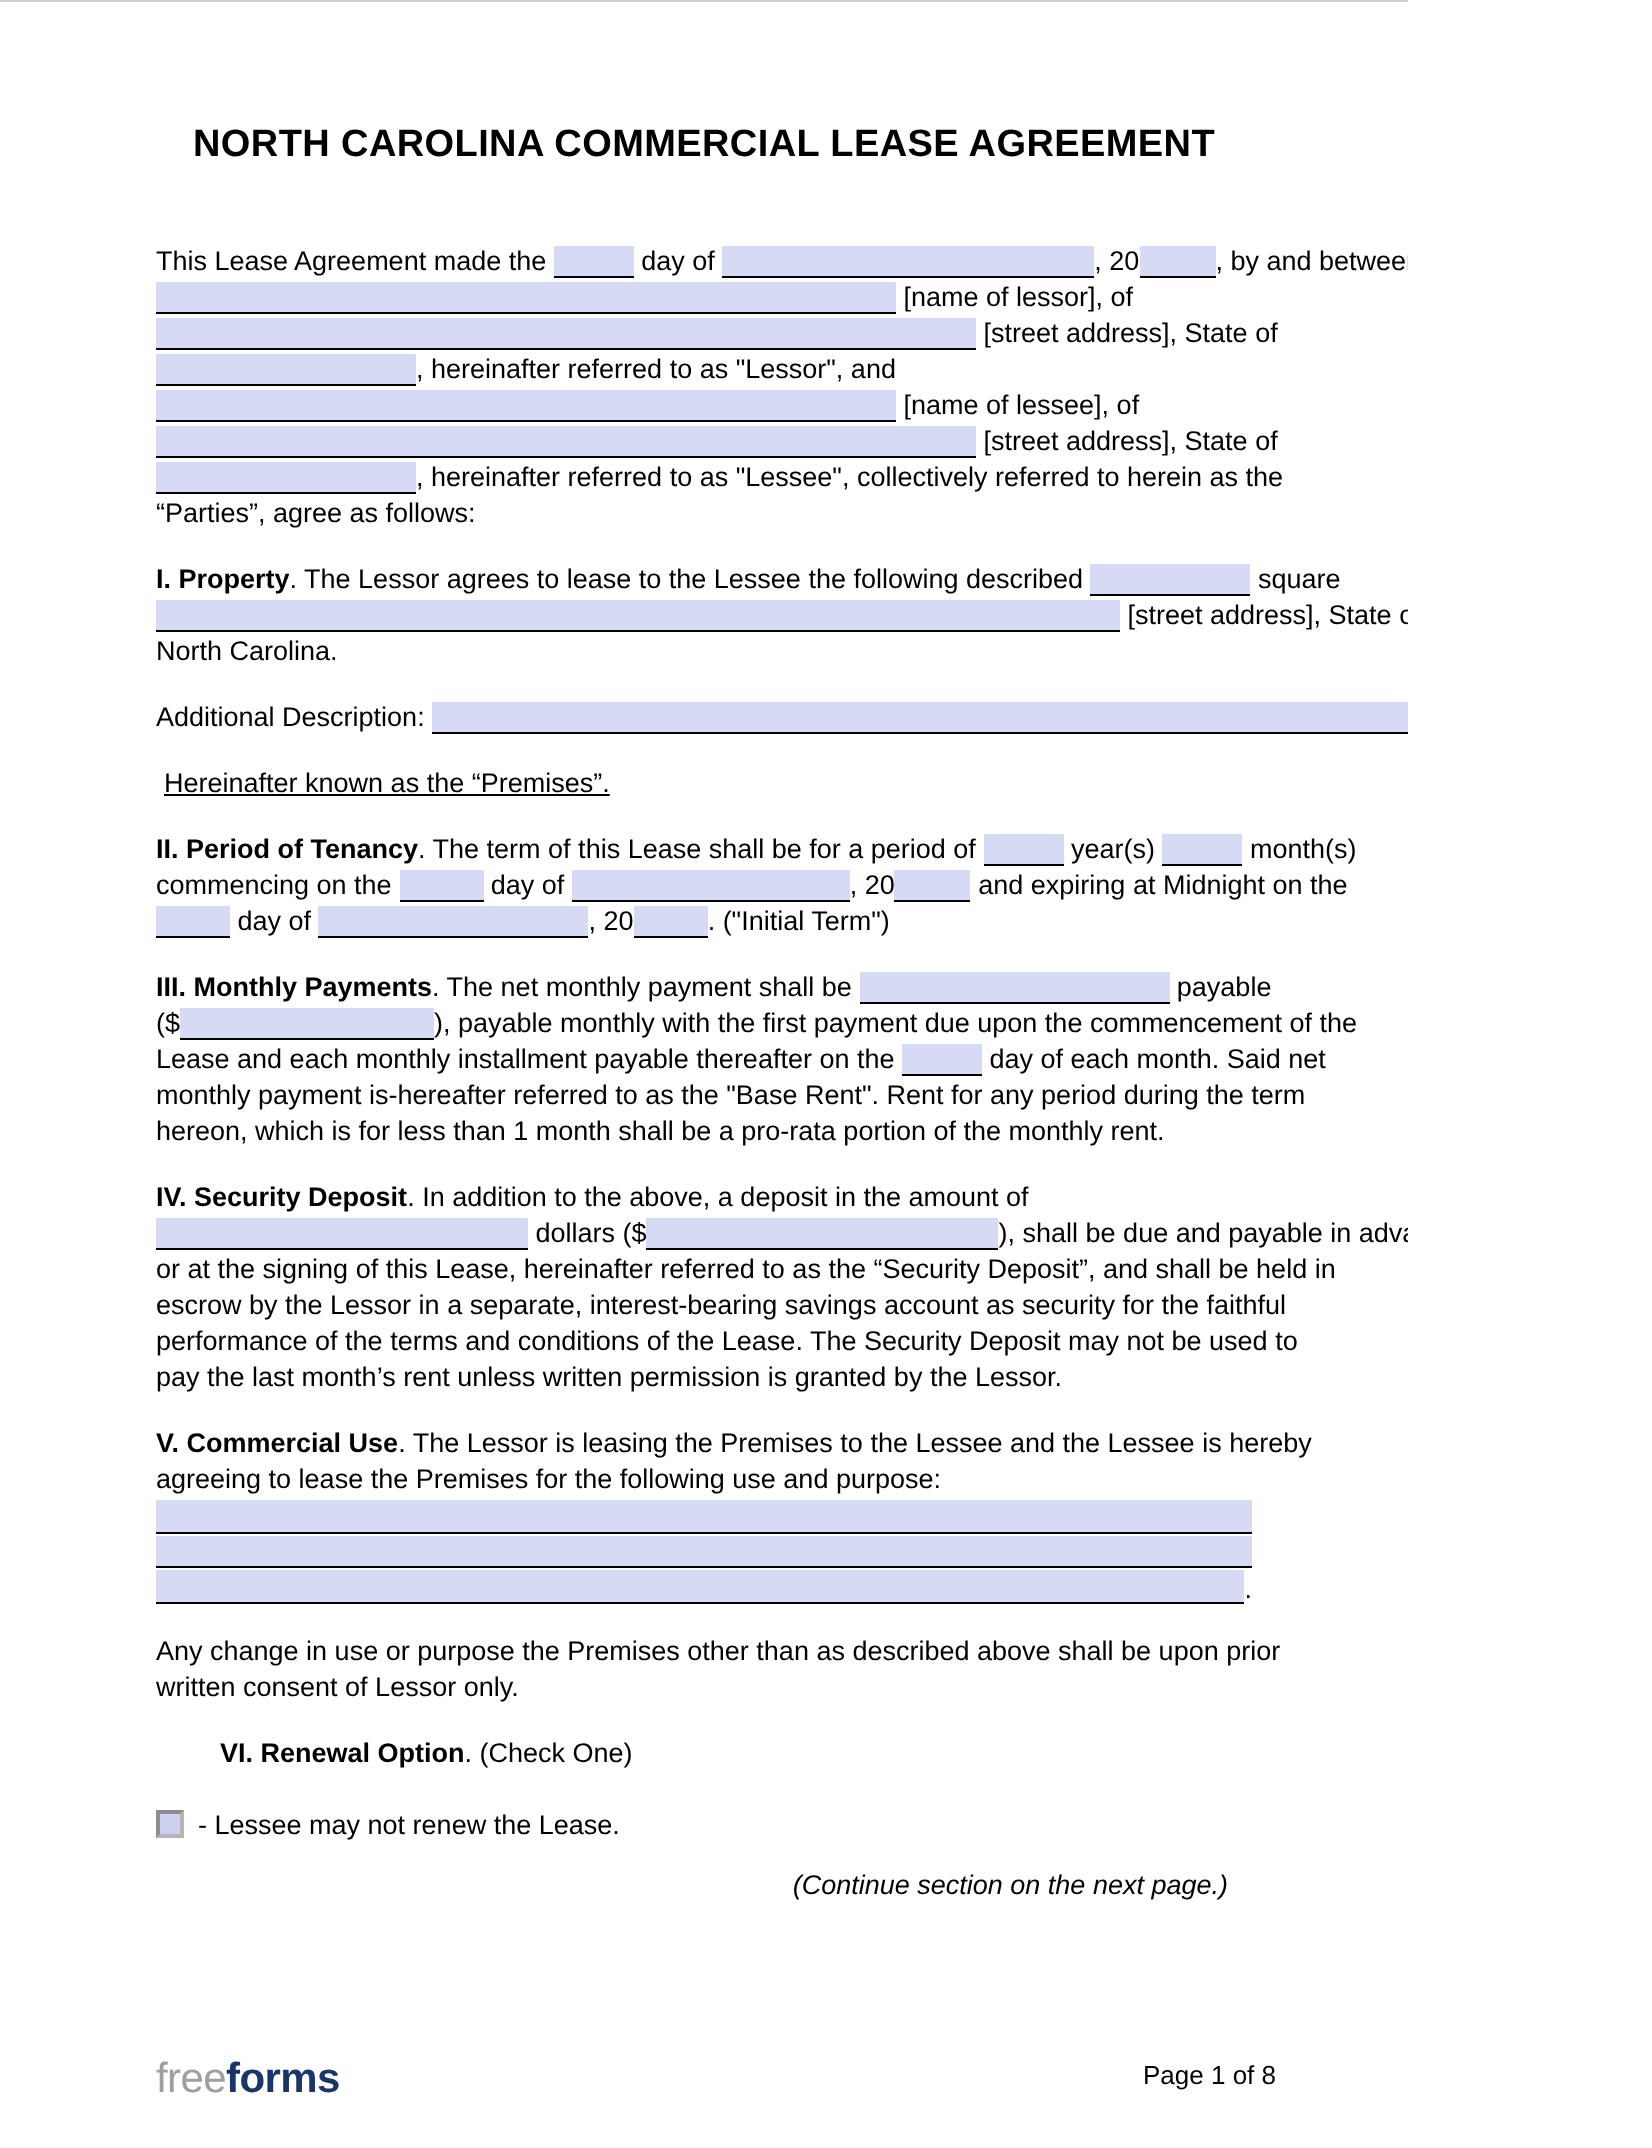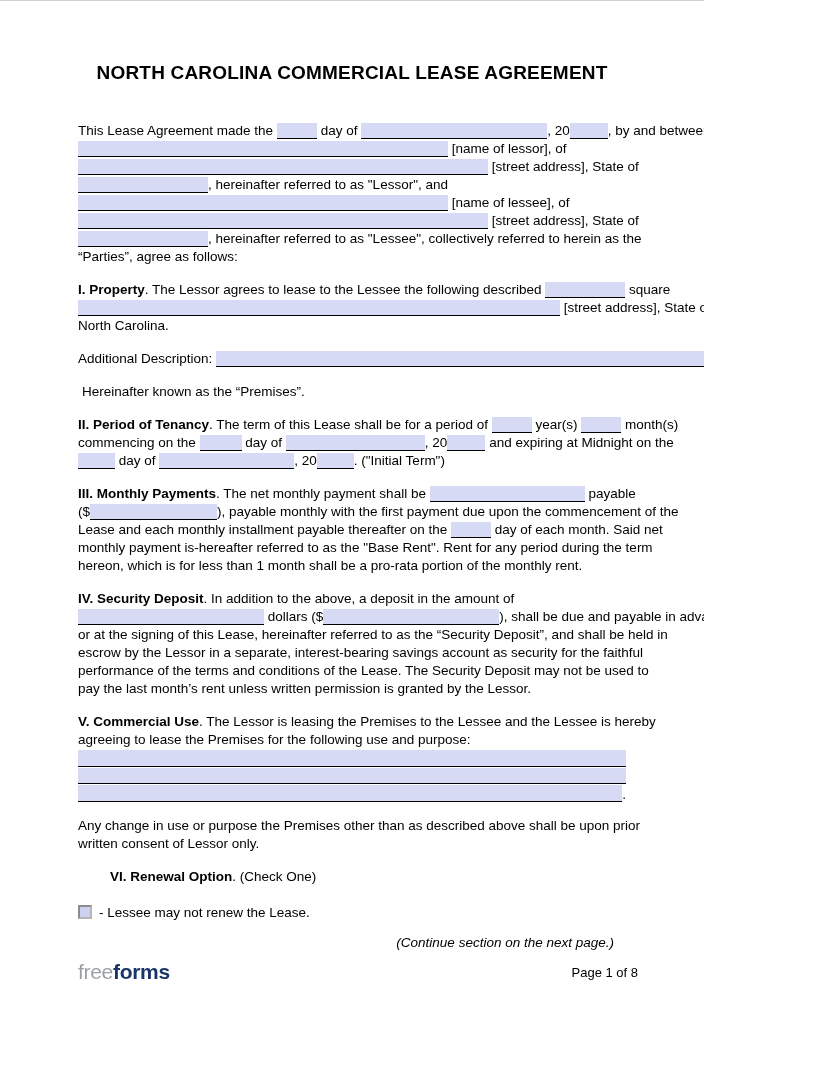--- a/index.html
+++ b/index.html
@@ -35,41 +35,41 @@
   
   .vrow{
     height:15.5px;
     background:#d6daf5;
     border-bottom:1.5px solid #000;
     margin-top:1px;
   }
   .vrow-wrap{display:flex;align-items:flex-end;}
   .vrow-wrap .vrow{flex:1;}
   .vrow-wrap .dot{line-height:14px;}
-  .premises-line{padding-left:4px;}
+  .premises-line{padding-left:4px;text-decoration:underline;}
   .renewal-head{margin-bottom:18px;margin-left:32px;}
   .checkbox-line{margin-bottom:2px;}
   .cb{
     display:inline-block;
     width:10px;height:10px;
     background:#ccd1f0;
     border:2px solid #8c8c8c;
     border-right-color:#b5b5b5;border-bottom-color:#b5b5b5;
     vertical-align:-2px;
     margin-right:7px;
   }
   .continue-note{
     text-align:right;
     font-style:italic;
     margin:12px;
   }
   .footer{
     position:absolute;
-    left:78px;right:66px;top:960px;
-    display:flex;justify-content:space-between;align-items:flex-end;gap:28px;
+    left:78px;right:66px;top:1028px;
+    display:flex;justify-content:space-between;gap:28px;
   }
   .logo{font-size:21px;line-height:21px;letter-spacing:-.3px;font-weight:bold;}
   .logo .free{color:#9da0a3;font-weight:normal;}
   .logo .forms{color:#1a3668;}
   .page-num{font-size:13px;}
 </style>
 </head>
 <body>
 
 <div class="page">

